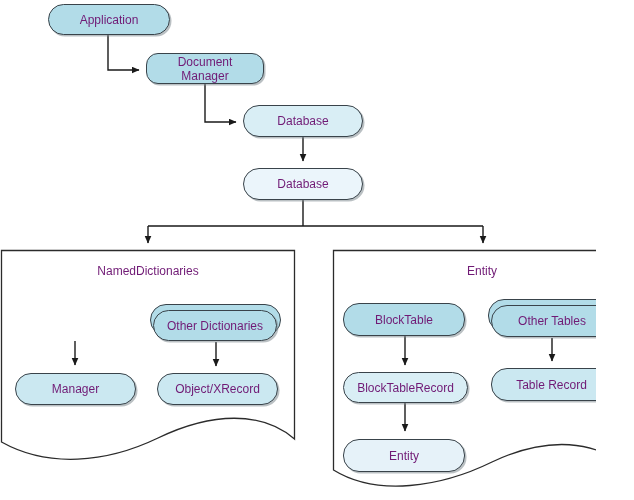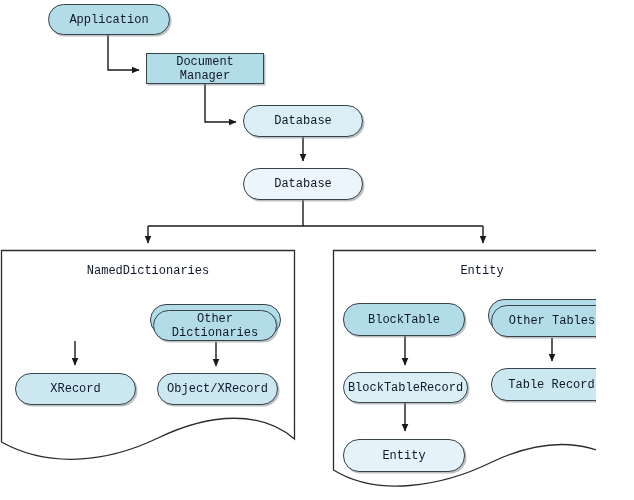--- a/index.html
+++ b/index.html
@@ -1,37 +1,37 @@
 <!DOCTYPE html>
 <html><head>
 <meta charset="utf-8">
 <style>
   html,body{margin:0;padding:0;background:#ffffff;}
   #canvas{
     position:relative;
     width:596px;height:500px;
     background:#ffffff;
-    font-family:Liberation Mono, monospace;
-    color:#0f172a;
+    font-family:Liberation Sans, sans-serif;
+    color:#701a75;
     overflow:hidden;
   }
   #wires{position:absolute;left:0;top:0;width:634px;height:500px;}
   .node{
     position:absolute;
     display:flex;align-items:center;justify-content:center;
     text-align:center;
     font-size:12px;line-height:14px;
     border:1.4px solid #39434a;
     box-sizing:border-box;
     box-shadow:1.5px 1.5px 0 rgba(130,140,145,0.55);
     background:#b2dce8;
     z-index:3;
   }
   .round{border-radius:16px;}
-  .rect{border-radius:0;}
+  .rect{border-radius:12px;}
   .fill-blue{background:#b2dce8;}
   .fill-blue-light{background:#cbe8f1;}
   .fill-blue-lighter{background:#d9eef5;}
   .fill-blue-faint{background:#ebf5fb;}
   .fill-blue-entity{background:#e6f2f9;}
   .stack-back{
     position:absolute;
     border:1.4px solid #39434a;
     border-radius:16px;
     box-sizing:border-box;
@@ -93,21 +93,21 @@
   <div class="node round fill-blue-lighter" style="left:243px;top:105px;width:120px;height:32px;">Database</div>
 
   <div class="node round fill-blue-faint" style="left:243px;top:168px;width:120px;height:32px;">Database</div>
 
   <div class="container-title" style="left:1px;top:264px;width:294px;">NamedDictionaries</div>
 
 
   <div class="stack-back" style="left:150px;top:304px;width:131px;height:32px;"></div>
   <div class="node round fill-blue" style="left:153px;top:310px;width:124px;height:31px;">Other Dictionaries</div>
 
-  <div class="node round fill-blue-light" style="left:15px;top:373px;width:121px;height:32px;">XRecord</div>
+  <div class="node round fill-blue-light" style="left:15px;top:373px;width:121px;height:32px;">Manager</div>
 
   <div class="node round fill-blue-light" style="left:157px;top:373px;width:121px;height:32px;">Object/XRecord</div>
 
   <div class="container-title" style="left:333px;top:264px;width:298px;">Entity</div>
 
   <div class="node round fill-blue" style="left:343px;top:303px;width:122px;height:33px;">BlockTable</div>
 
   <div class="stack-back" style="left:488px;top:299px;width:128px;height:33px;"></div>
   <div class="node round fill-blue" style="left:491px;top:305px;width:122px;height:32px;">Other Tables</div>
 

